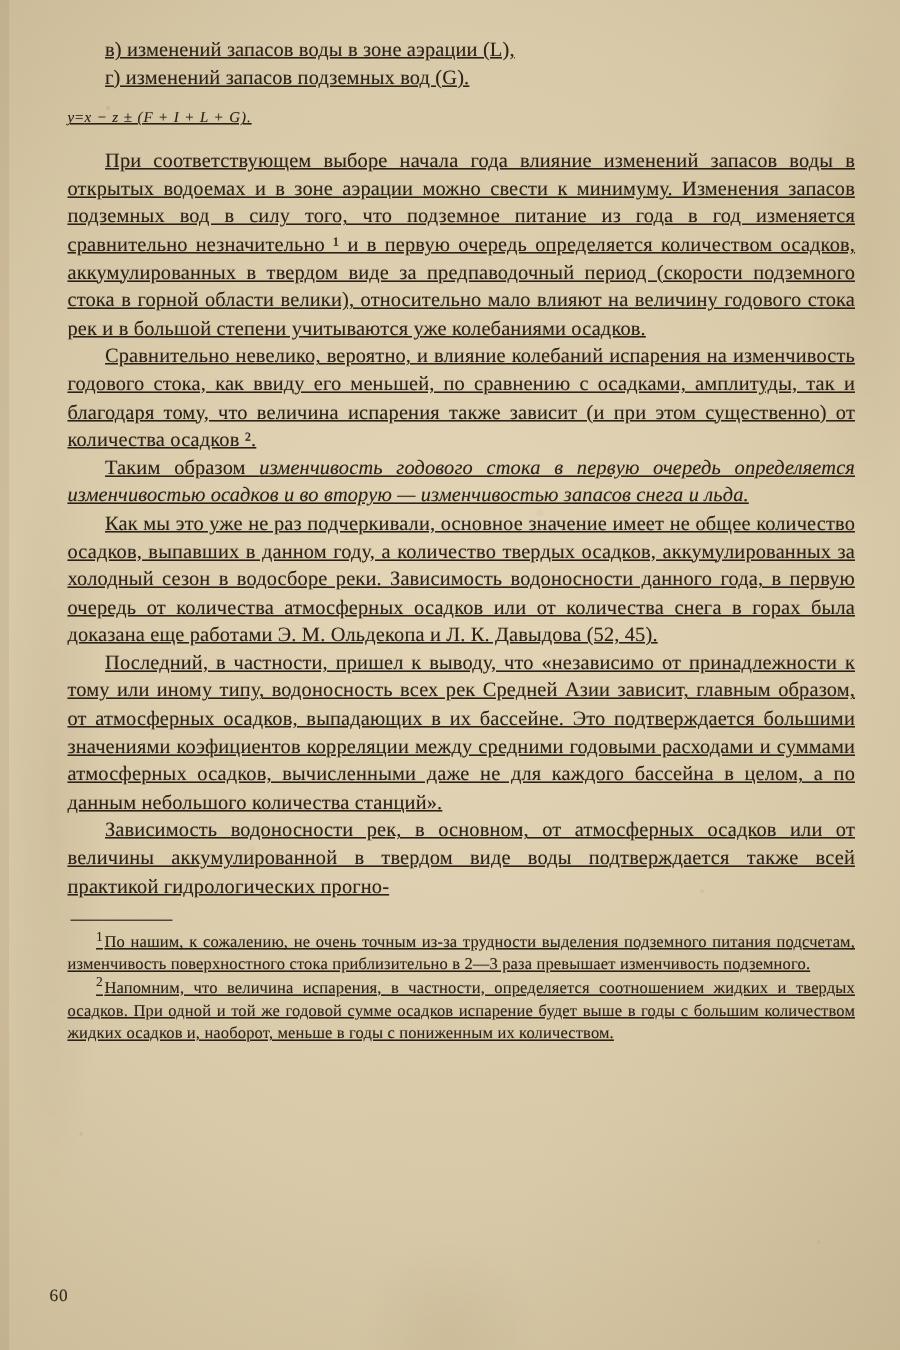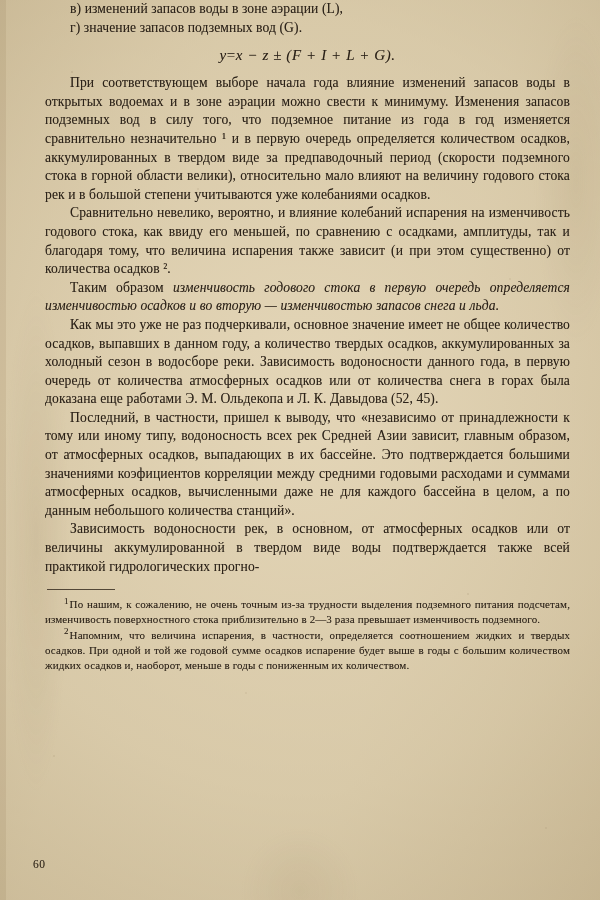--- a/index.html
+++ b/index.html
@@ -55,39 +55,40 @@
     background-image:
       linear-gradient(90deg, rgba(150,128,92,0.35) 0 6px, transparent 6px 100%),
       radial-gradient(ellipse 8% 40% at 6% 60%, rgba(150,128,92,0.30), transparent 70%),
       radial-gradient(ellipse 10% 26% at 96% 20%, rgba(150,128,92,0.26), transparent 70%),
       radial-gradient(ellipse 14% 10% at 50% 99%, rgba(150,128,92,0.22), transparent 70%);
   }
 
   .content {
     position: relative;
     z-index: 2;
-    padding: 0 30px 0 45px;
+    padding: 24px 30px 0 45px;
+    text-decoration: underline;
   }
 
   p {
     margin: 0;
     font-size: 13.6px;
     line-height: 18.6px;
     text-align: justify;
     text-justify: inter-word;
     letter-spacing: 0.1px;
     color: #2b2219;
   }
 
   p.indent { text-indent: 25px; }
   p.list-line { text-indent: 25px; text-align: left; }
 
   .formula {
-    text-align: center;
-    font-size: 15px;
+    text-align: left;
+    font-size: 10px;
     line-height: 30px;
     margin: 3px 0 4px 0;
     font-family: "Liberation Serif", "DejaVu Serif", serif;
     letter-spacing: 0.6px;
   }
   .formula i { font-style: italic; }
 
   .ital { font-style: italic; }
 
   sup {
@@ -131,21 +132,21 @@
 <body>
 
 <div class="page">
 
   <div class="grain"></div>
   <div class="blotch"></div>
 
   <div class="content">
 
     <p class="list-line">в) изменений запасов воды в зоне аэрации (L),</p>
-    <p class="list-line">г) значение запасов подземных вод (G).</p>
+    <p class="list-line">г) изменений запасов подземных вод (G).</p>
 
 
     <div class="formula">
       <i>y</i><span>=</span><i>x − z ± (F + I + L + G).</i>
     </div>
 
     <p class="indent">При соответствующем выборе начала года влияние изменений запасов воды в открытых водоемах и в зоне аэрации можно свести к минимуму. Изменения запасов подземных вод в силу того, что подземное питание из года в год изменяется сравнительно незначительно ¹ и в первую очередь определяется количеством осадков, аккумулированных в твердом виде за предпаводочный период (скорости подземного стока в горной области велики), относительно мало влияют на величину годового стока рек и в большой степени учитываются уже колебаниями осадков.</p>
 
     <p class="indent">Сравнительно невелико, вероятно, и влияние колебаний испарения на изменчивость годового стока, как ввиду его меньшей, по сравнению с осадками, амплитуды, так и благодаря тому, что величина испарения также зависит (и при этом существенно) от количества осадков ².</p>
 

